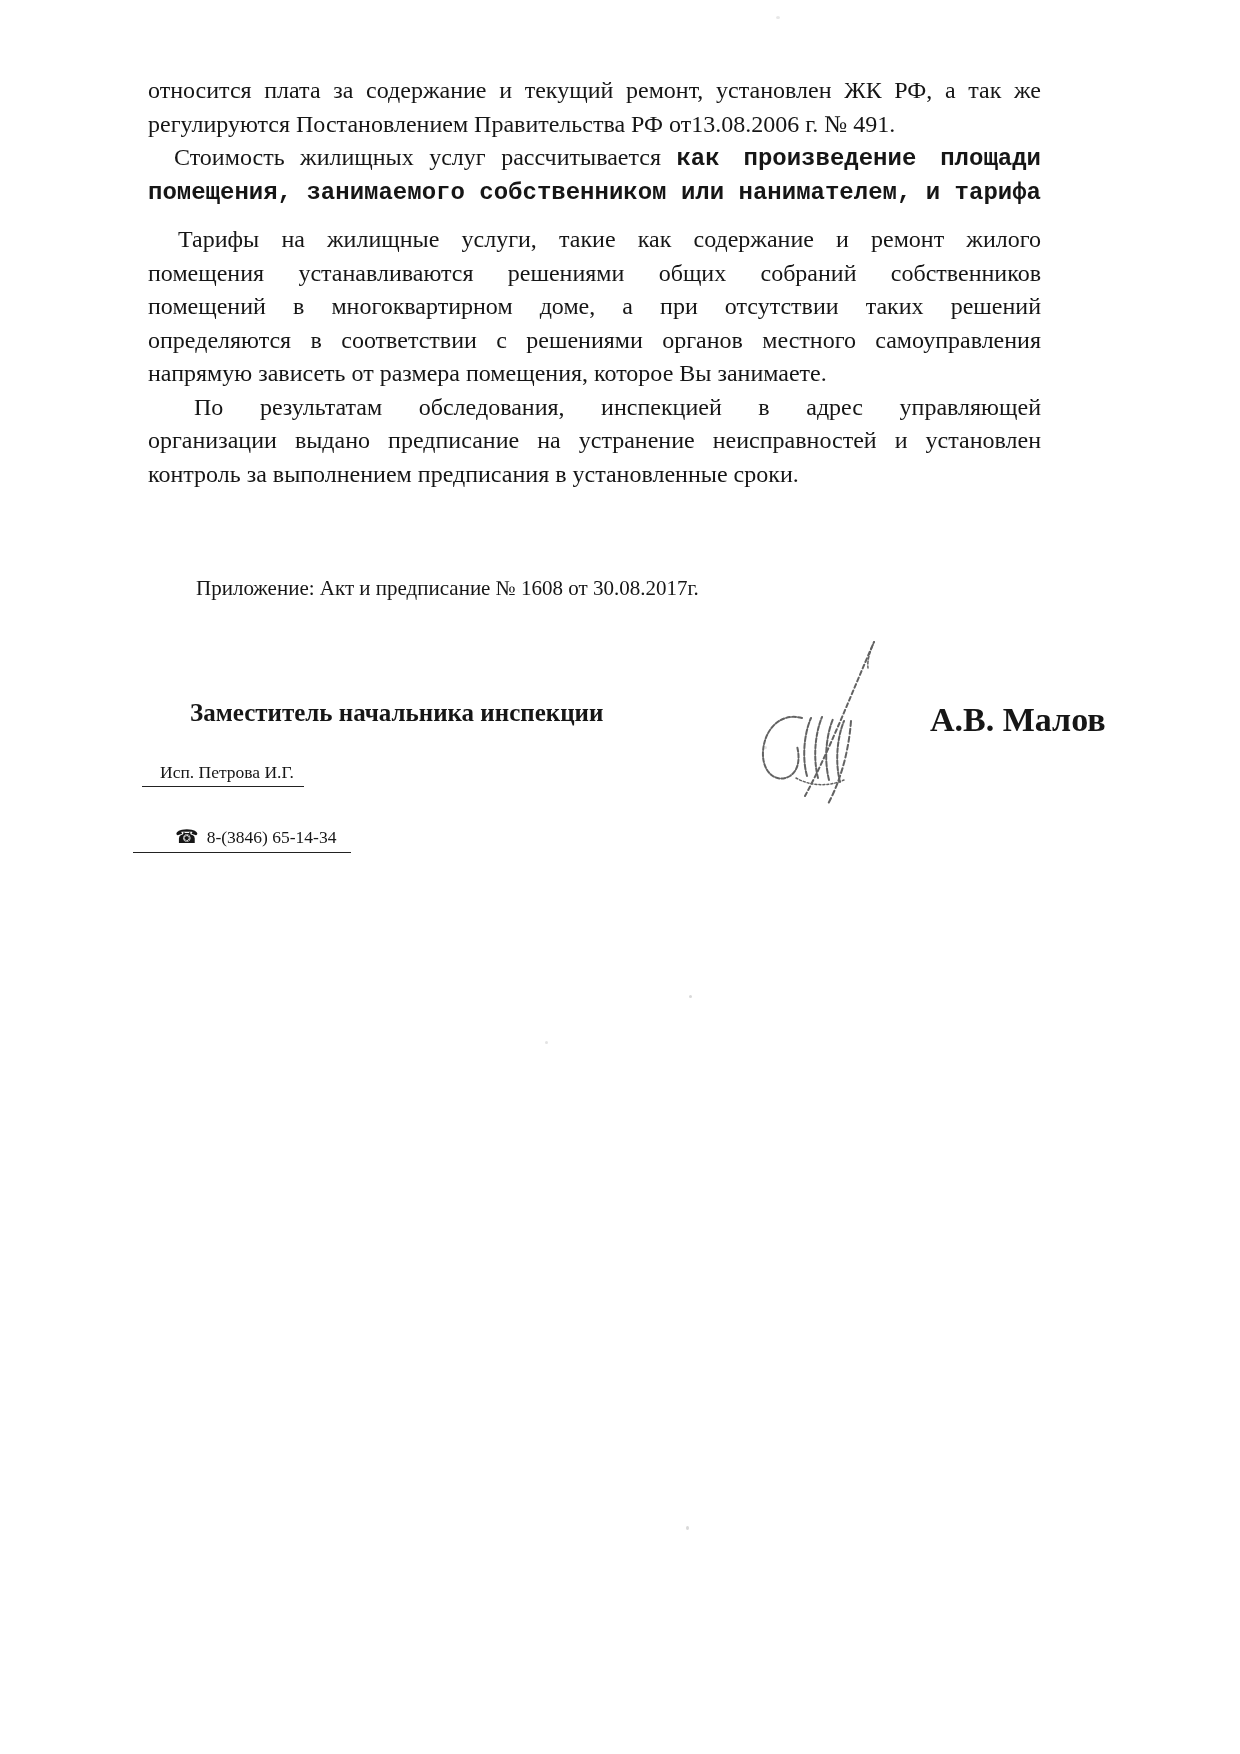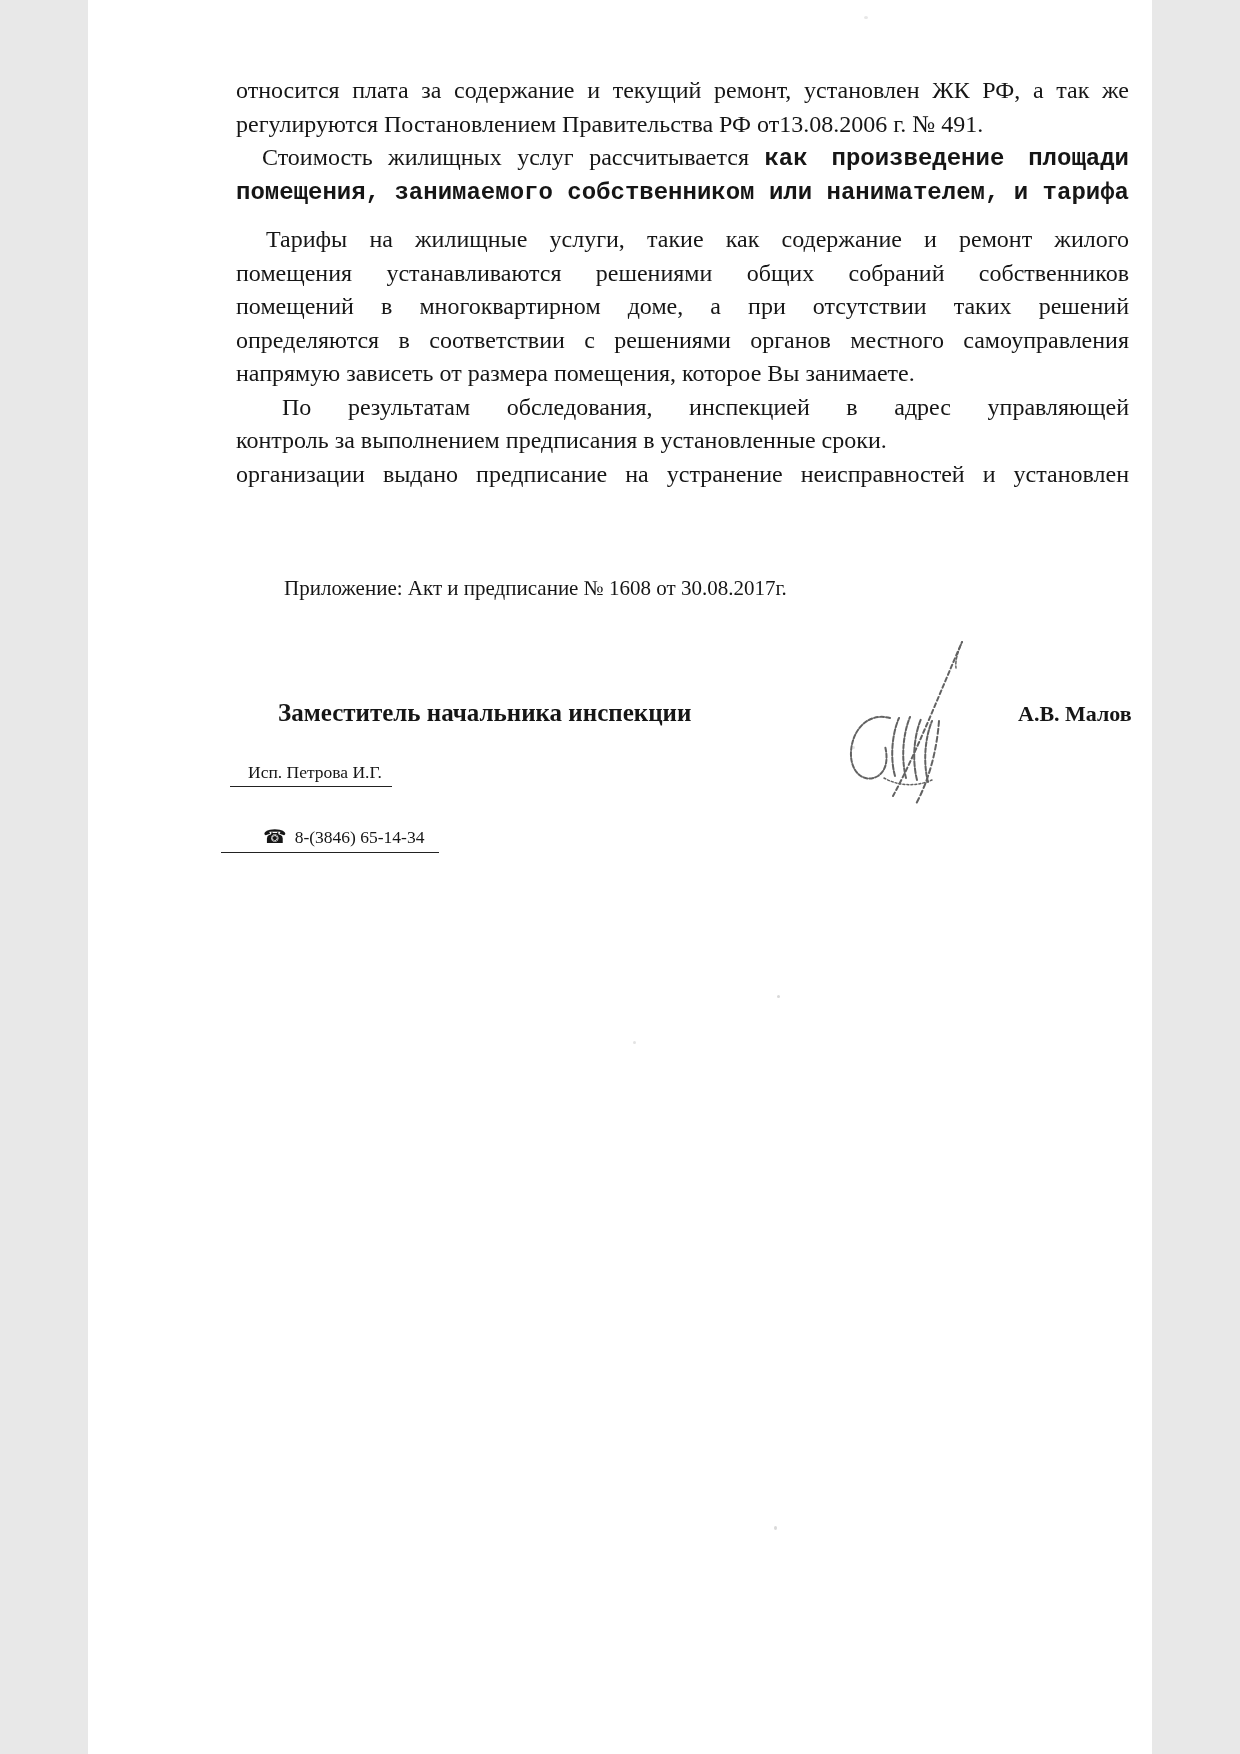--- a/index.html
+++ b/index.html
@@ -1,18 +1,18 @@
 <!DOCTYPE html>
 <html><head>
 <meta charset="utf-8">
 <style>
   html,body{margin:0;padding:0;background:#e8e8e8;}
   .page{
     position:relative;
-    width:1064px;height:1754px;
+    width:1240px;height:1754px;
     background:#ffffff;
     font-family:"Liberation Serif","DejaVu Serif",serif;
     color:#161616;
     overflow:hidden;
     margin:0 auto;
   }
   .body-text{
     position:absolute;
     left:148px;top:74px;width:893px;
     font-size:24px;line-height:33.5px;
@@ -29,21 +29,21 @@
   .attachment{
     position:absolute;left:196px;top:576px;
     font-size:21px;white-space:nowrap;
   }
   .sign-title{
     position:absolute;left:190px;top:699px;
     font-size:25px;font-weight:bold;white-space:nowrap;
   }
   .sign-name{
     position:absolute;left:930px;top:701px;
-    font-size:22px;font-weight:bold;white-space:nowrap;
+    font-size:34px;font-weight:bold;white-space:nowrap;
   }
   .signature-svg{
     position:absolute;left:750px;top:626px;
     width:150px;height:190px;
   }
   .exec-line{
     position:absolute;left:142px;top:762px;
     font-size:17.5px;
     border-bottom:1.5px solid #222;
     padding:0 10px 3px 2px;
@@ -71,22 +71,22 @@
       <div class="line"><span>относится плата за содержание и текущий ремонт, установлен ЖК РФ, а так же</span></div>
       <div class="line last"><span>регулируются  Постановлением Правительства РФ от13.08.2006 г. № 491.</span></div>
       <div class="line" style="text-indent: 26px;"><span>Стоимость жилищных услуг рассчитывается </span><span class="b">как произведение площади</span></div>
       <div class="line"><span class="b">помещения, занимаемого собственником или нанимателем, и тарифа на</span></div>
       <div class="line" style="text-indent: 30px; margin-top: 15px;"><span>Тарифы на жилищные услуги, такие как содержание и ремонт жилого</span></div>
       <div class="line"><span>помещения устанавливаются решениями общих собраний собственников</span></div>
       <div class="line"><span>помещений в многоквартирном доме, а при отсутствии таких решений</span></div>
       <div class="line"><span>определяются в соответствии с решениями органов местного самоуправления</span></div>
       <div class="line last"><span>напрямую зависеть от размера помещения, которое Вы занимаете.</span></div>
       <div class="line" style="text-indent: 46px;"><span>По результатам обследования, инспекцией в адрес управляющей</span></div>
+      <div class="line"><span>организации выдано предписание на устранение неисправностей и установлен</span></div>
       <div class="line last"><span>контроль за выполнением предписания в установленные сроки.</span></div>
-      <div class="line"><span>организации выдано предписание на устранение неисправностей и установлен</span></div>
     </div>
 
   <div class="attachment">Приложение: Акт и предписание № 1608 от 30.08.2017г.</div>
 
   <div class="sign-title">Заместитель начальника инспекции</div>
 
   <svg class="signature-svg" viewBox="0 0 150 190">
     <g fill="none" stroke="#3c3c3c" stroke-width="2" stroke-linecap="round" opacity="0.8">
       <path d="M52,92 C30,86 14,104 13,126 C12,146 26,158 40,150 C49,144 50,132 47,120" stroke-dasharray="4 2"></path>
       <path d="M57,150 C52,132 54,108 61,92" stroke-dasharray="5 2"></path>

